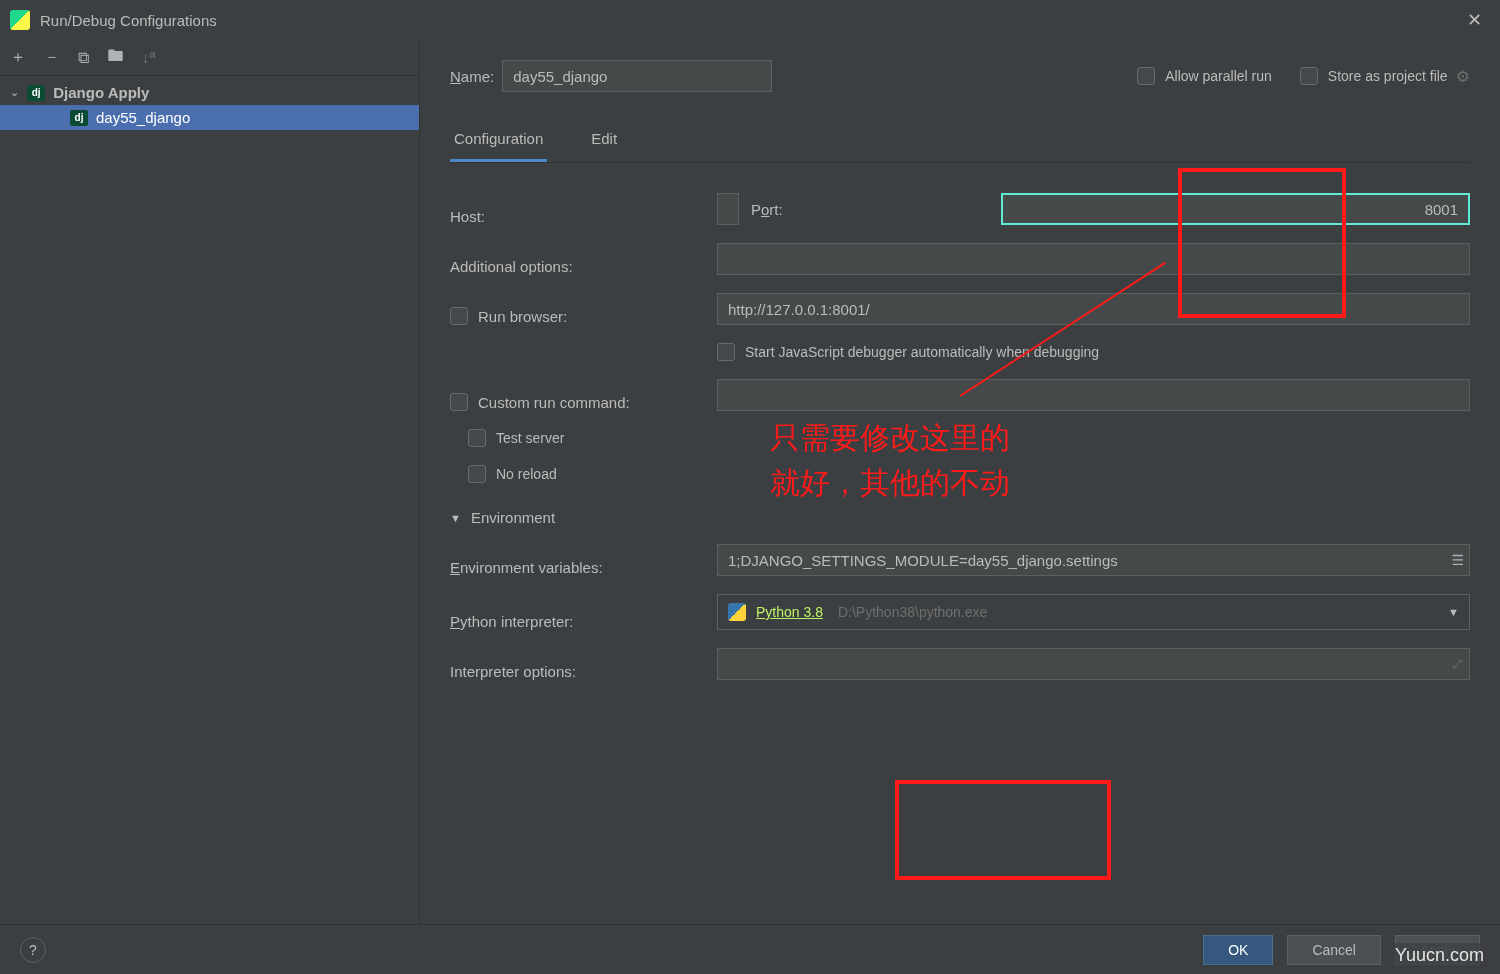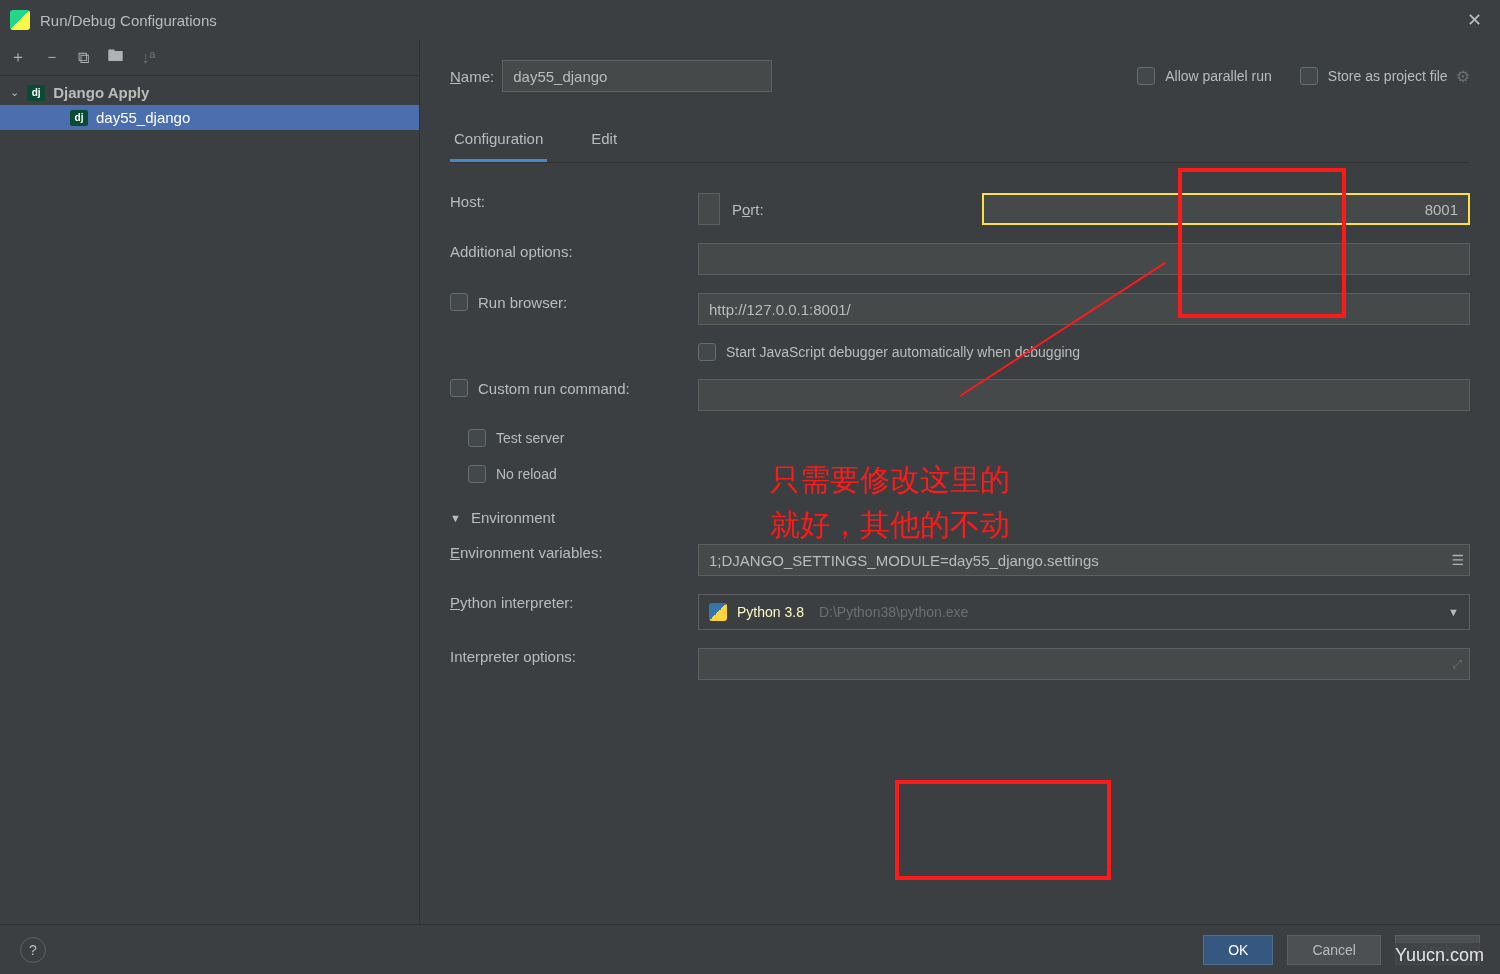--- a/index.html
+++ b/index.html
@@ -121,29 +121,29 @@
   font-size: 15px;
   color: #bbbbbb;
   cursor: pointer;
 }
 .tab.active {
   color: #bbbbbb;
   border-bottom: 3px solid #4a88c7;
 }
 
 .form-grid { display: flex; flex-direction: column; gap: 18px; }
-.form-row { display: flex; align-items: flex-start; gap: 8px; }
+.form-row { display: flex; align-items: flex-end; gap: 27px; }
 .form-row .label { width: 240px; flex-shrink: 0; }
 .form-row .field { flex: 1; }
 .form-row .field .text-input { width: 100%; }
 
 .port-input {
   width: 110px;
   text-align: right;
-  border: 2px solid #fde047;
+  border: 2px solid #5eead4;
 }
 .port-label { margin-left: 12px; margin-right: 10px; }
 
 .cb-indent { padding-left: 18px; }
 .env-header { display: flex; align-items: center; gap: 10px; font-size: 15px; margin-top: 8px; }
 .env-header .tri { font-size: 11px; }
 
 .interp-select {
   background: #3c3f41;
   border: 1px solid #5e6060;
@@ -153,21 +153,21 @@
   padding: 0 10px;
   gap: 10px;
   width: 100%;
   cursor: pointer;
 }
 .py-icon {
   width: 18px; height: 18px;
   background: linear-gradient(135deg, #3776ab 50%, #ffd43b 50%);
   border-radius: 3px;
 }
-.interp-name { color: #fef9c3; }
+.interp-name { color: #bef264; text-decoration: underline; }
 .interp-path { color: #6e6e6e; margin-left: 5px; }
 .interp-arrow { margin-left: auto; color: #bbbbbb; font-size: 11px; }
 
 .env-input-wrap { position: relative; width: 100%; }
 .env-input-wrap .text-input { width: 100%; padding-right: 34px; }
 .list-icon {
   position: absolute; right: 6px; top: 50%; transform: translateY(-50%);
   color: #afb1b3; font-size: 14px; cursor: pointer;
 }
 .expand-icon {
@@ -395,18 +395,18 @@
   <div class="help-btn">?</div>
   <div style="flex:1"></div>
   <button class="btn primary">OK</button>
   <button class="btn">Cancel</button>
   <button class="btn apply">Apply</button>
 </div>
 
 <div class="annot-box" style="left:1178px; top:168px; width:168px; height:150px;"></div>
 <div class="annot-box" style="left:895px; top:780px; width:216px; height:100px;"></div>
 <div class="annot-line" style="left:960px; top:395px; width:245px; transform:rotate(-33deg);"></div>
-<div class="annot-text" style="left:770px; top:415px;margin-top:42px;">
+<div class="annot-text" style="left:770px; top:415px;">
   <div>只需要修改这里的</div>
   <div>就好，其他的不动</div>
 </div>
 
 <div class="watermark">Yuucn.com</div>
 
 </body></html>

